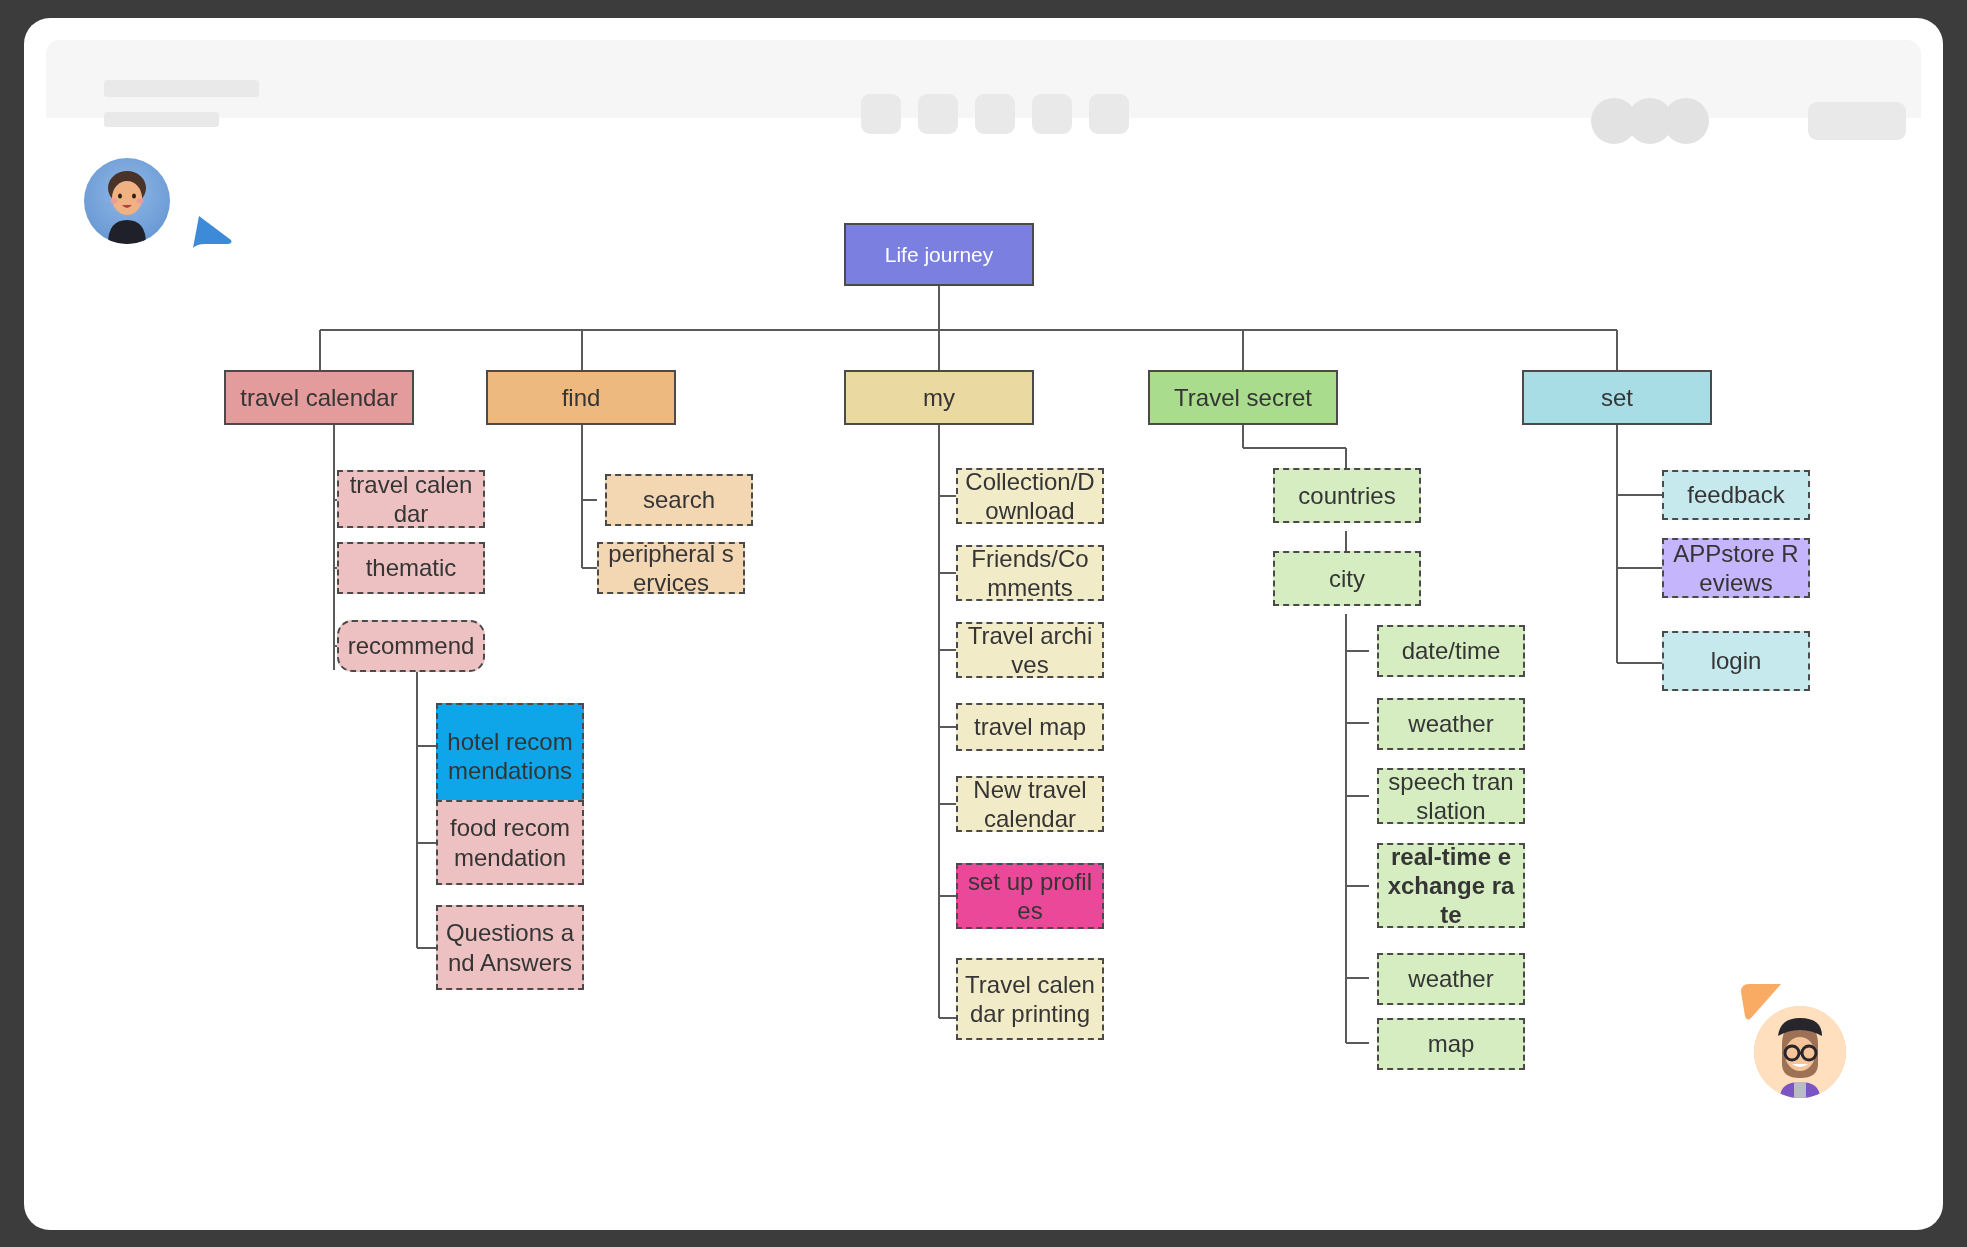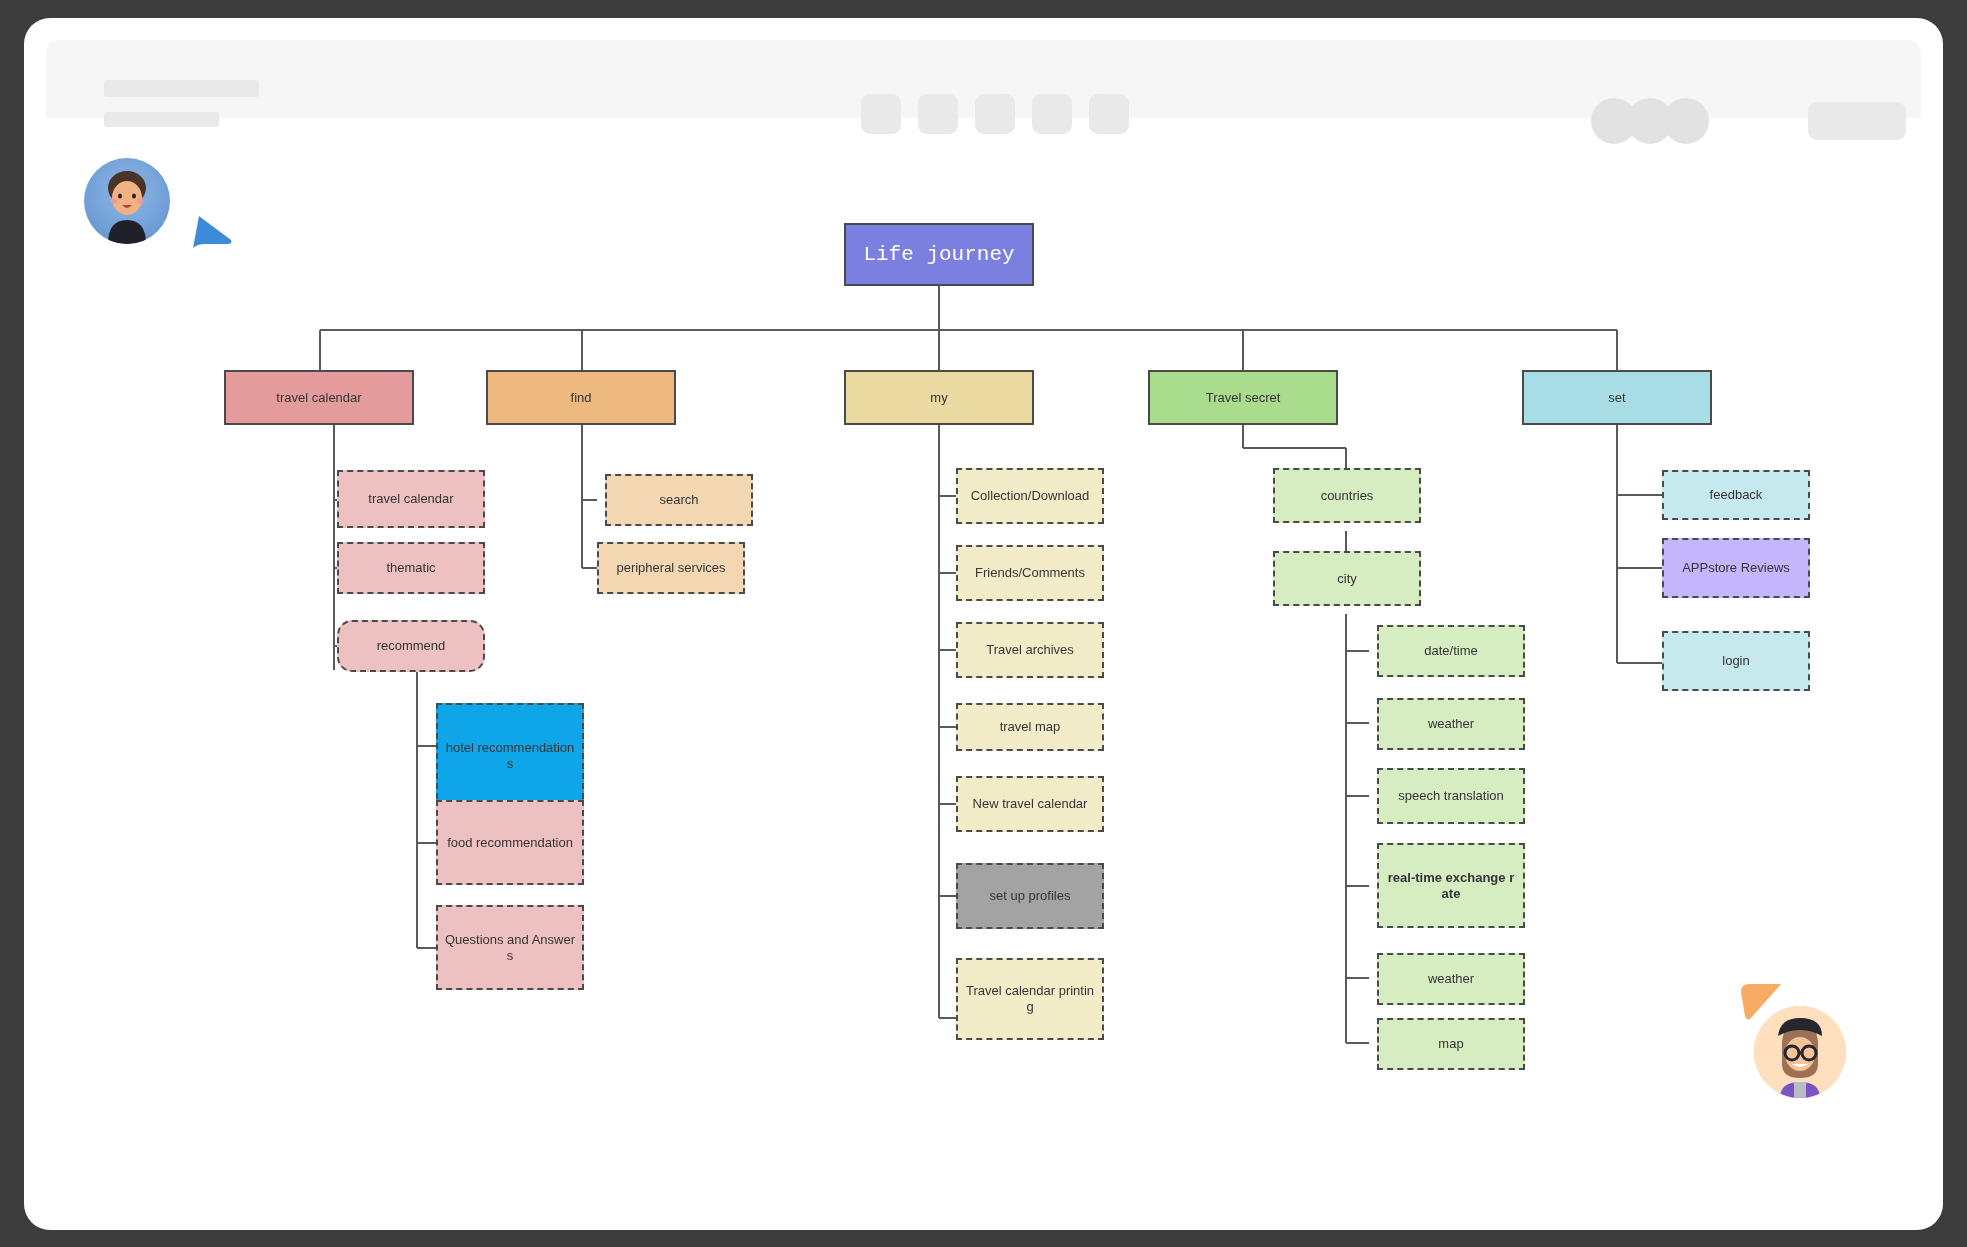--- a/index.html
+++ b/index.html
@@ -45,28 +45,28 @@
   }
   
   #canvas { position: absolute; left: 0; top: 100px; width: 1919px; height: 1112px; }
   svg#links { position: absolute; left: 0; top: 0; width: 1919px; height: 1112px; }
 
   .node {
     position: absolute;
     display: flex; align-items: center; justify-content: center;
     text-align: center;
     color: #353535;
-    font-size: 13px;
+    font-size: 24px;
     line-height: 1.22;
     border: 2px solid #4a4a4a;
     padding: 4px 6px;
     word-break: break-all;
     z-index: 2;
   }
-  .node.root { color: #ffffff; font-size: 21px; font-family: Liberation Mono, monospace; }
+  .node.root { color: #ffffff; font-size: 21px; }
   .node.dashed { border-style: dashed; border-width: 2.5px; }
 
   
   .user-av {
     position: absolute; border-radius: 50%;
     overflow: hidden; z-index: 5;
   }
   #av1 { left: 60px; top: 40px; width: 86px; height: 86px;
          background: radial-gradient(circle at 50% 40%, #8fb8e8 0%, #5e8fcc 100%); }
   #av2 { left: 1730px; top: 888px; width: 92px; height: 92px;
@@ -209,21 +209,21 @@
     </div>
     <div class="node dashed" style="left:932px; top:504px; width:148px; height:56px; background:#f2ebc8;">
       <span>Travel archives</span>
     </div>
     <div class="node dashed" style="left:932px; top:585px; width:148px; height:48px; background:#f2ebc8;">
       <span>travel map</span>
     </div>
     <div class="node dashed" style="left:932px; top:658px; width:148px; height:56px; background:#f2ebc8;">
       <span>New travel calendar</span>
     </div>
-    <div class="node dashed" style="left:932px; top:745px; width:148px; height:66px; background:#a3a3a3;">
+    <div class="node dashed" style="left:932px; top:745px; width:148px; height:66px; background:#ec4899;">
       <span>set up profiles</span>
     </div>
     <div class="node dashed" style="left:932px; top:840px; width:148px; height:82px; background:#f2ebc8;">
       <span>Travel calendar printing</span>
     </div>
 
     <div class="node dashed" style="left:1249px; top:350px; width:148px; height:55px; background:#d6edc2;">
       <span>countries</span>
     </div>
     <div class="node dashed" style="left:1249px; top:433px; width:148px; height:55px; background:#d6edc2;">

